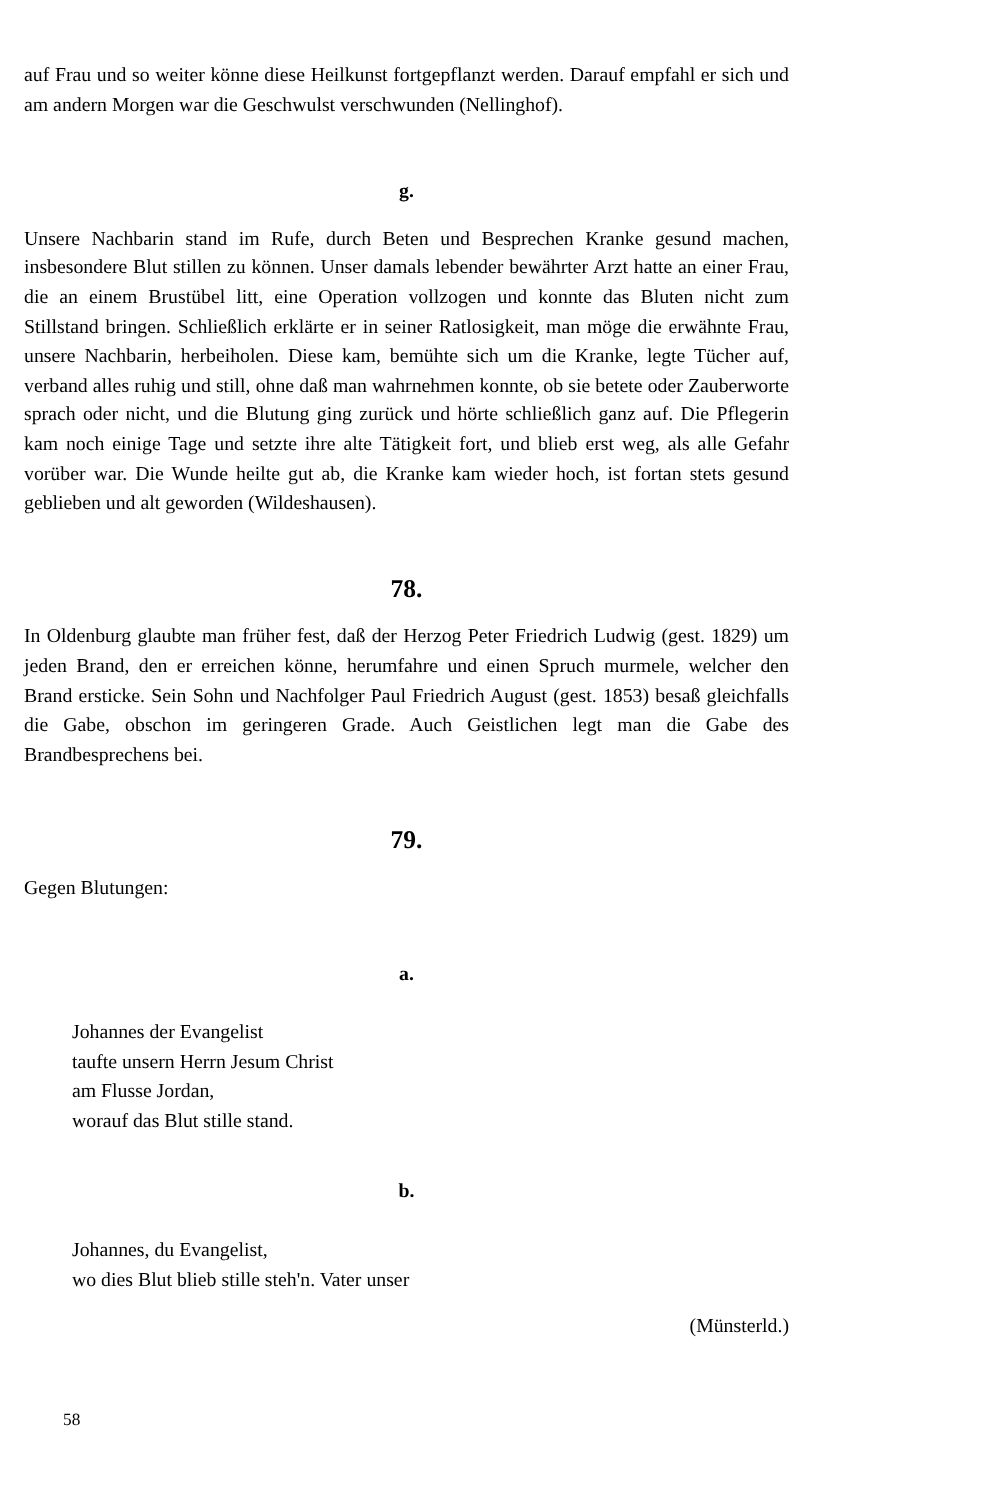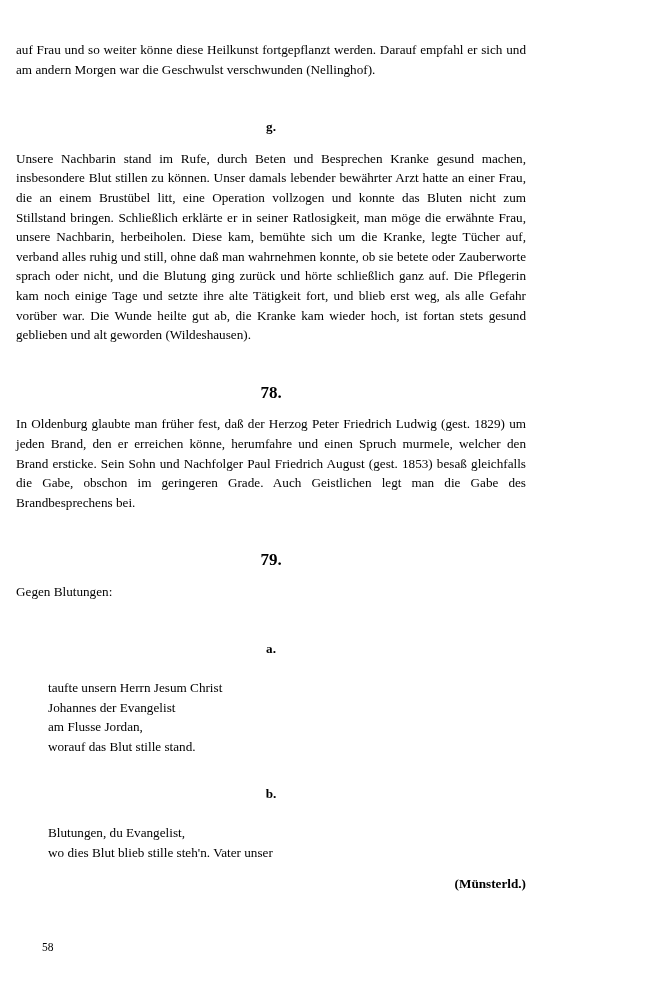--- a/index.html
+++ b/index.html
@@ -57,21 +57,20 @@
   }
   .verse div {
     white-space: pre;
   }
   .attribution {
     font-size: 13.2px;
     line-height: 19.6px;
     text-align: right;
     margin: 0;
     padding-right: 0;
-    font-weight: bold;
   }
   .folio {
     position: absolute;
     left: 42px;
     bottom: 36px;
     font-size: 11.5px;
     line-height: 14px;
   }
 </style>
 </head>
@@ -106,34 +105,34 @@
 
     <p class="para">Gegen Blutungen:</p>
 
     <div class="gap-lg"></div>
 
     <p class="sub-letter">a.</p>
 
     <div class="gap-sm"></div>
 
     <div class="verse">
+      <div>Johannes der Evangelist</div>
       <div>taufte unsern Herrn Jesum Christ</div>
-      <div>Johannes der Evangelist</div>
       <div>am Flusse Jordan,</div>
       <div>worauf das Blut stille stand.</div>
     </div>
 
     <div class="gap-md"></div>
 
     <p class="sub-letter">b.</p>
 
     <div class="gap-sm"></div>
 
     <div class="verse">
-      <div>Blutungen, du Evangelist,</div>
+      <div>Johannes, du Evangelist,</div>
       <div>wo dies Blut blieb stille steh'n. Vater unser</div>
     </div>
 
     <div class="gap-xs"></div>
 
     <p class="attribution">(Münsterld.)</p>
 
   </div>
 
   <div class="folio">58</div>

